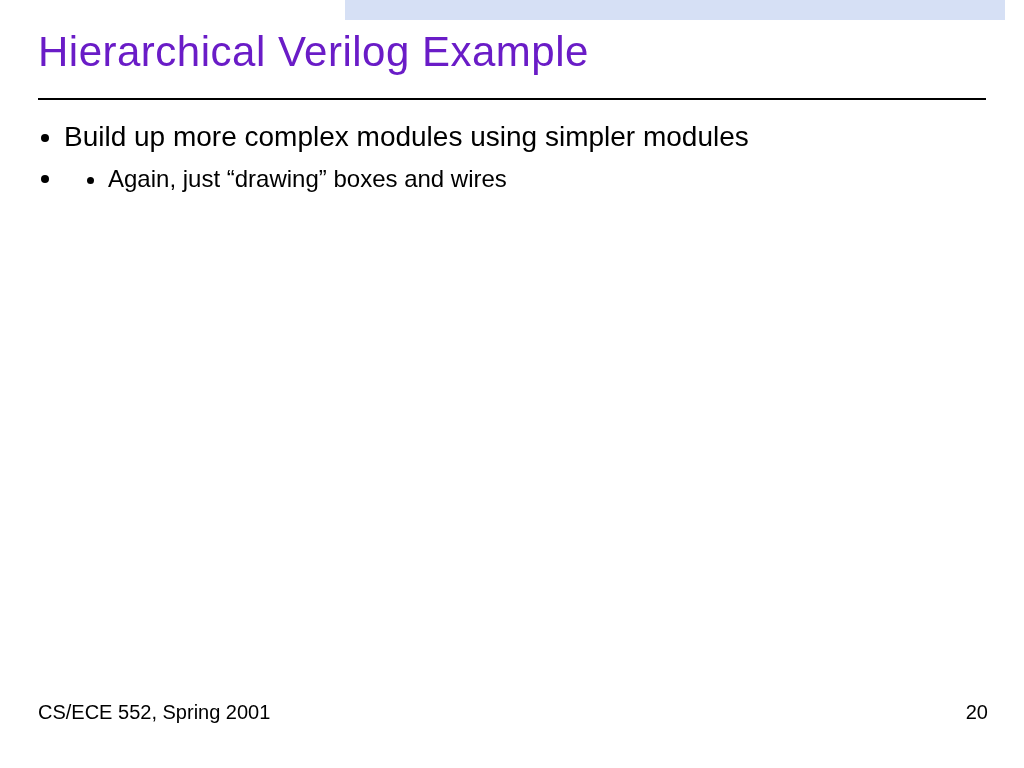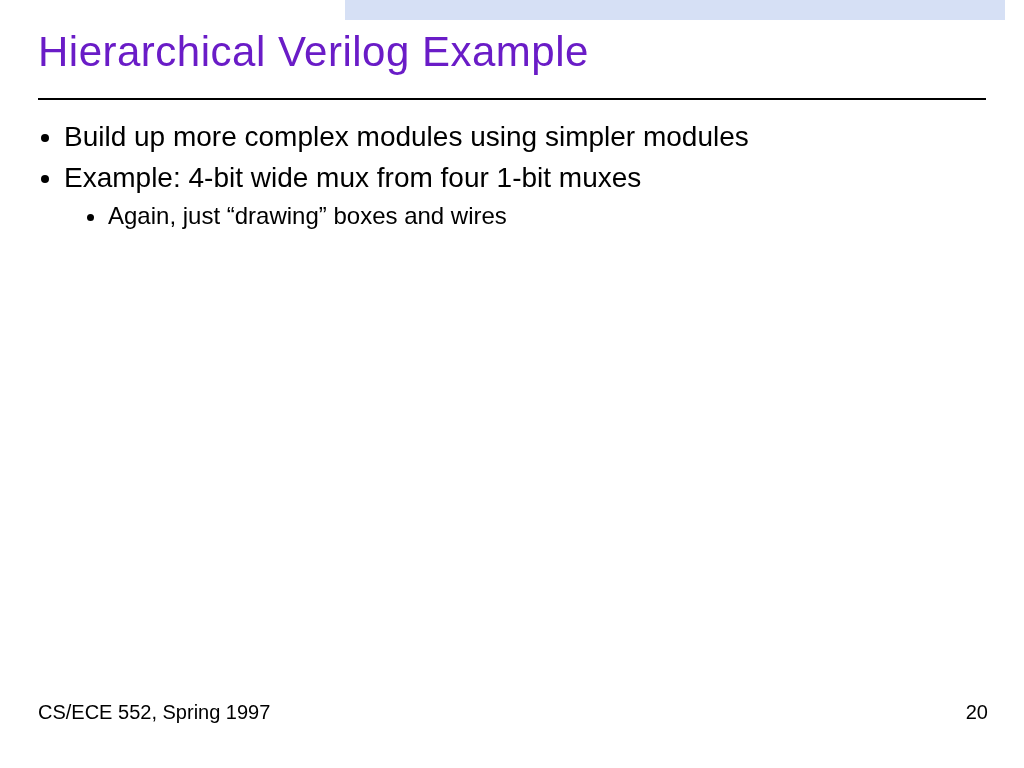--- a/index.html
+++ b/index.html
@@ -101,25 +101,24 @@
 
   <div class="top-band"></div>
 
   <div class="title">Hierarchical Verilog Example</div>
   <div class="title-rule"></div>
 
   <div class="body">
     <ul class="lvl1">
       <li>Build up more complex modules using simpler modules</li>
       <li>
-        <span>Example: 4-bit wide mux from four 1-bit muxes</span>
         <ul class="lvl2">
           <li>Again, just “drawing” boxes and wires</li>
         </ul>
       </li>
     </ul>
   </div>
 
 
-  <div class="footer-left">CS/ECE 552, Spring 1997</div>
+  <div class="footer-left">CS/ECE 552, Spring 2001</div>
   <div class="footer-right">20</div>
 
 </div>
 
 </body></html>

